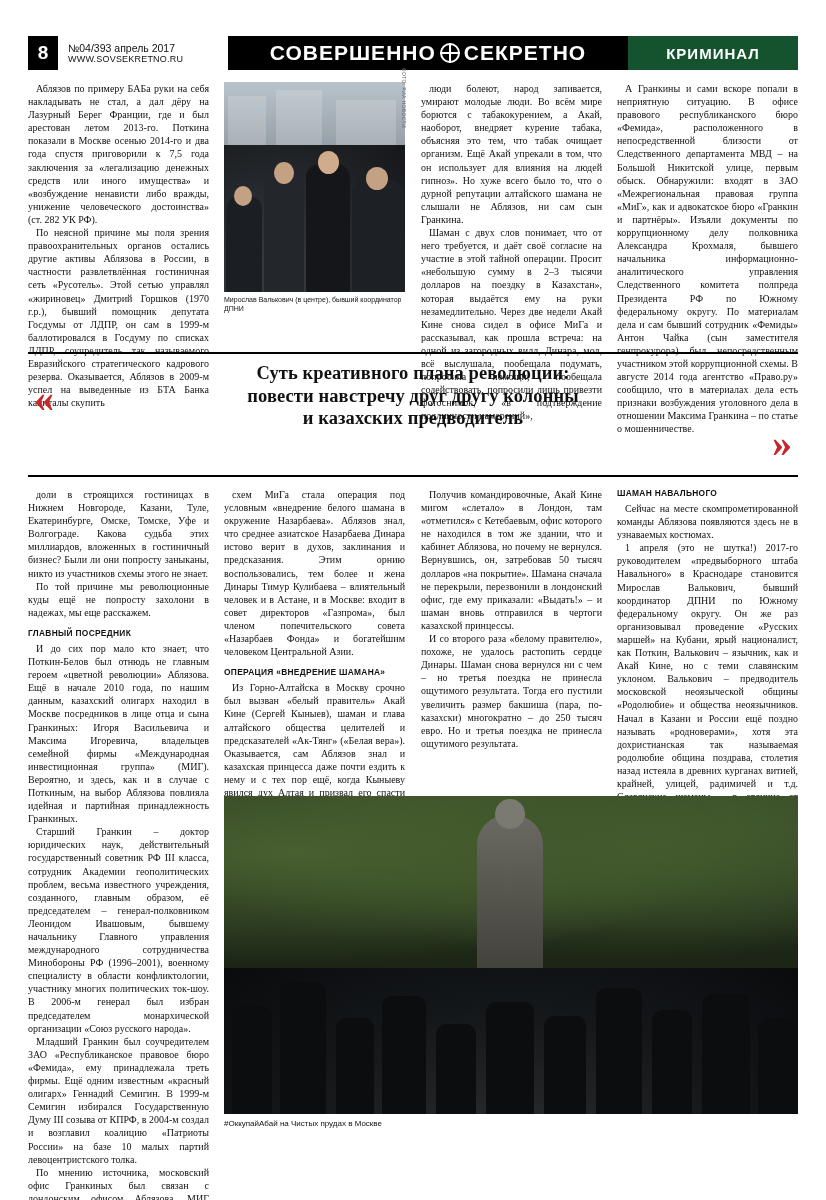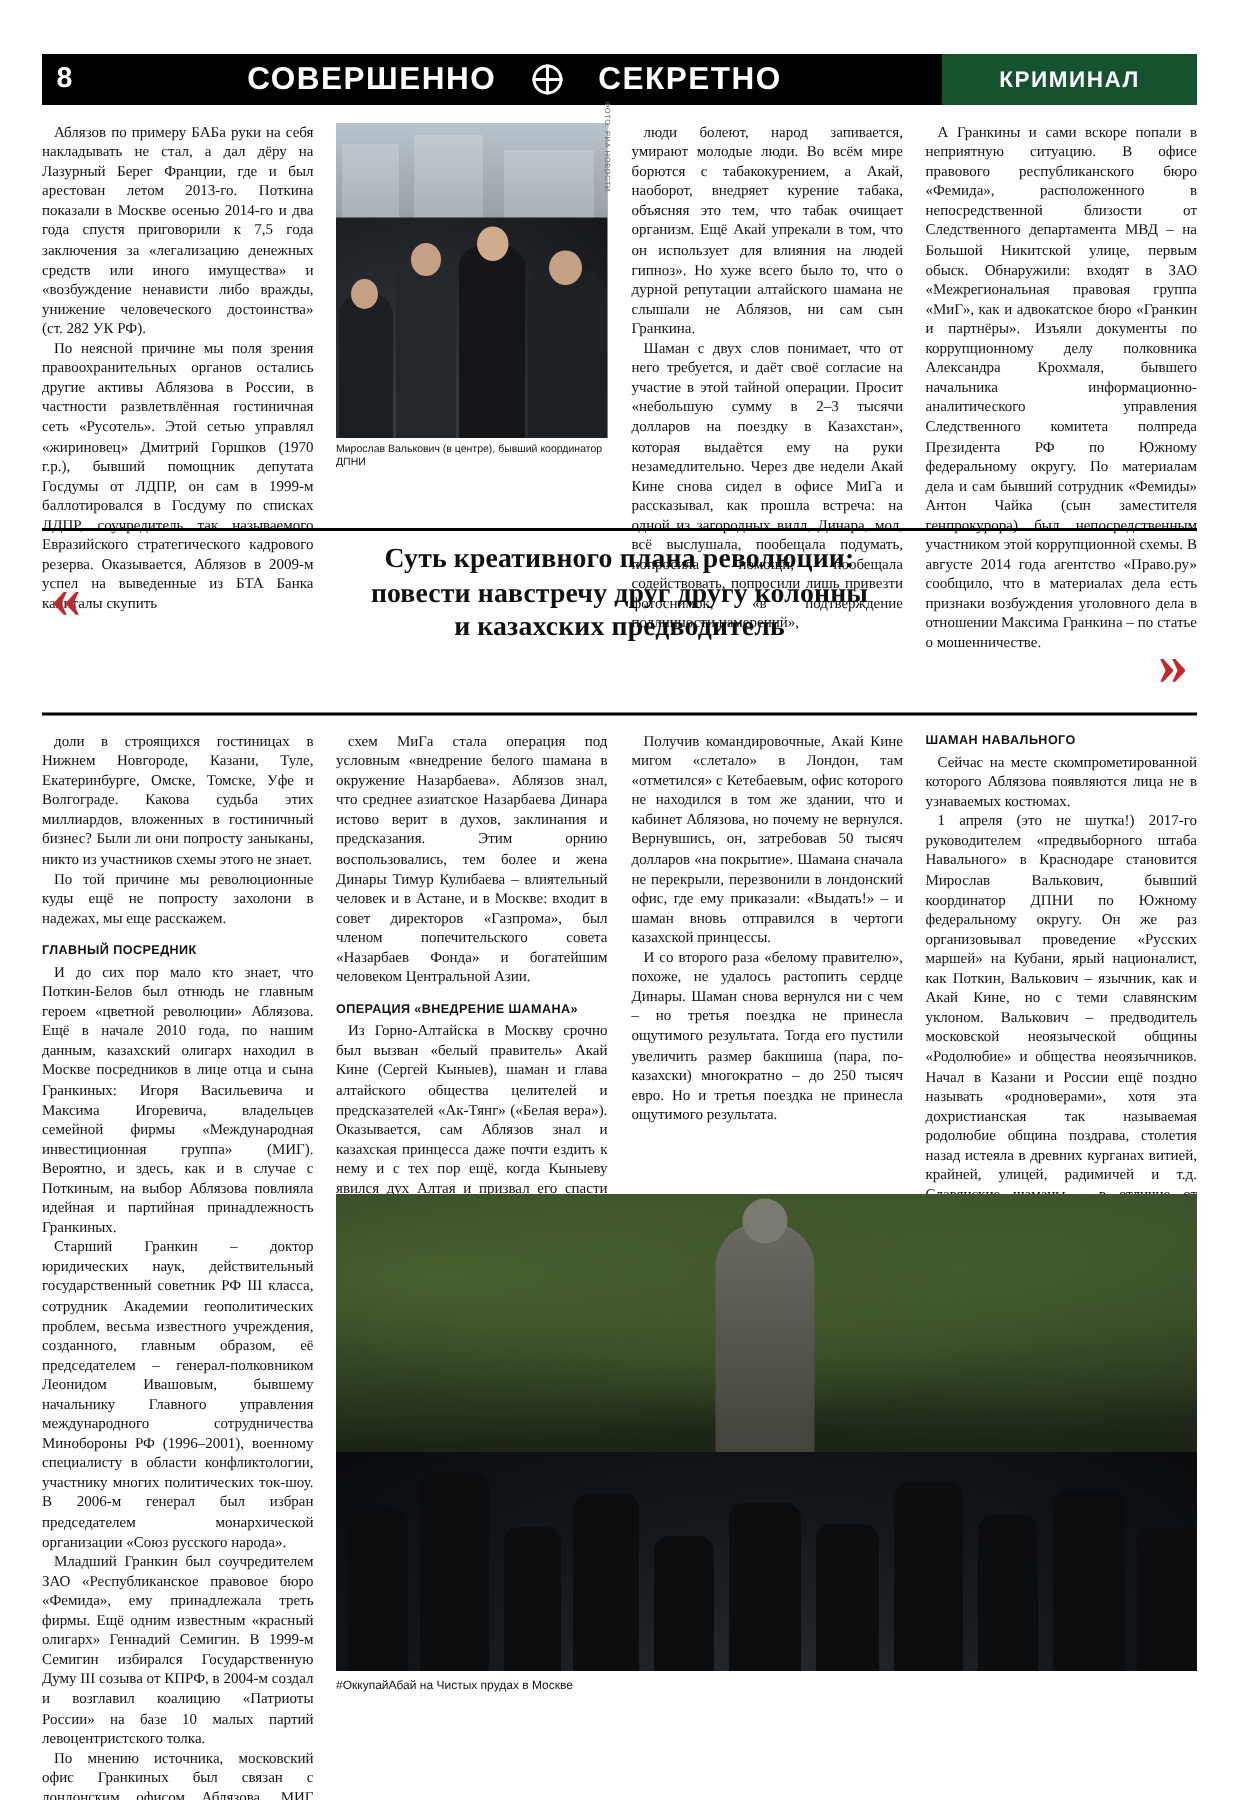--- a/index.html
+++ b/index.html
@@ -37,21 +37,21 @@
     font-family: "Liberation Sans", sans-serif;
     line-height: 1.15;
     width: 170px;
   }
   .issue-line1 { font-size: 10.5px; color: #111; }
   .issue-line2 { font-size: 9px; color: #111; letter-spacing: .2px; }
   .brand {
     flex: 1;
     background: #000; color: #fff;
     display: flex; align-items: center; justify-content: center;
-    gap: 24px;
+    gap: 4px;
     font-family: "Liberation Sans", sans-serif;
     font-weight: bold;
     font-size: 21px;
     letter-spacing: 1px;
   }
   .brand .globe {
     width: 20px; height: 20px; border-radius: 50%;
     border: 2px solid #fff;
     position: relative;
     display:inline-block;
@@ -234,20 +234,24 @@
     width:9px; height:9px; background:#c8262c;
   }
 </style>
 </head>
 <body>
 
 <div class="page">
 
   <div class="masthead">
     <div class="page-num">8</div>
+    <div class="issue-block">
+      <div class="issue-line1">№04/393   апрель 2017</div>
+      <div class="issue-line2">WWW.SOVSEKRETNO.RU</div>
+    </div>
     <div class="brand">
       <span>СОВЕРШЕННО</span>
       <span class="globe"></span>
       <span>СЕКРЕТНО</span>
     </div>
     <div class="rubric">КРИМИНАЛ</div>
   </div>
 
   <div class="top-zone">
 
@@ -315,21 +319,21 @@
       <p class="body">Из Горно-Алтайска в Москву срочно был вызван «белый правитель» Акай Кине (Сергей Кыныев), шаман и глава алтайского общества целителей и предсказателей «Ак-Тянг» («Белая вера»). Оказывается, сам Аблязов знал и казахская принцесса даже почти ездить к нему и с тех пор ещё, когда Кыныеву явился дух Алтая и призвал его спасти алтайский народ. Он, к примеру, утверждал: «Белая вера – голова голове, конец всему. Шаману мы не отправились и в чертоги казахской принцессы. Суди по всему, Аблязов уже был увидеть, на каких условиях Назарбаев смог бы до последнего центра. Ухал к себе Горно-Алтайск, долго готовился к казахскому замесь, а спустя полгода-год справил свадьбу сыну, где так шикарно, что поразился весь Алтай.</p>
     </div>
 
     <div class="lcol l3">
       <p class="body">Получив командировочные, Акай Кине мигом «слетало» в Лондон, там «отметился» с Кетебаевым, офис которого не находился в том же здании, что и кабинет Аблязова, но почему не вернулся. Вернувшись, он, затребовав 50 тысяч долларов «на покрытие». Шамана сначала не перекрыли, перезвонили в лондонский офис, где ему приказали: «Выдать!» – и шаман вновь отправился в чертоги казахской принцессы.</p>
       <p class="body">И со второго раза «белому правителю», похоже, не удалось растопить сердце Динары. Шаман снова вернулся ни с чем – но третья поездка не принесла ощутимого результата. Тогда его пустили увеличить размер бакшиша (пара, по-казахски) многократно – до 250 тысяч евро. Но и третья поездка не принесла ощутимого результата.</p>
     </div>
 
     <div class="lcol l4">
       <h3 class="sub first">ШАМАН НАВАЛЬНОГО</h3>
-      <p class="body">Сейчас на месте скомпрометированной которого Аблязова появляются лица не в узнаваемых костюмах.</p>
+      <p class="body">Сейчас на месте скомпрометированной команды Аблязова появляются здесь не в узнаваемых костюмах.</p>
       <p class="body">1 апреля (это не шутка!) 2017-го руководителем «предвыборного штаба Навального» в Краснодаре становится Мирослав Валькович, бывший координатор ДПНИ по Южному федеральному округу. Он же раз организовывал проведение «Русских маршей» на Кубани, ярый националист, как Поткин, Валькович – язычник, как и Акай Кине, но с теми славянским уклоном. Валькович – предводитель московской неоязыческой общины «Родолюбие» и общества неоязычников. Начал в Казани и России ещё поздно называть «родноверами», хотя эта дохристианская так называемая родолюбие община поздрава, столетия назад истеяла в древних курганах витией, крайней, улицей, радимичей и т.д. Славянские шаманы – в отличие от алтайских, якутских и чукотских – ещё в незапамятные времена потеряли преемственность. Теперь не на лесных опушках, вокруг самодельных Перунов, Сварогов и Даждьбогов, всё чаще водят хороводы члены неоязыческих организаций, сменявших веру по идейным соображениям. Но если алтайский шаман правитель гордится тем, что он воссоздаёт бескровный обряд принесения жертв Белым богам, то московские шаманы, боюсь, не остановятся перед кровавыми ритуалами.</p>
       <div class="red-square" style="position:relative; margin-top:8px; margin-left:auto;"></div>
     </div>
   </div>
 
   <div class="bottom-photo-wrap">
     <div class="bottom-photo">
       <div class="bp-trees"></div>
       <div class="bp-statue"></div>
       <div class="bp-pedestal"></div>

